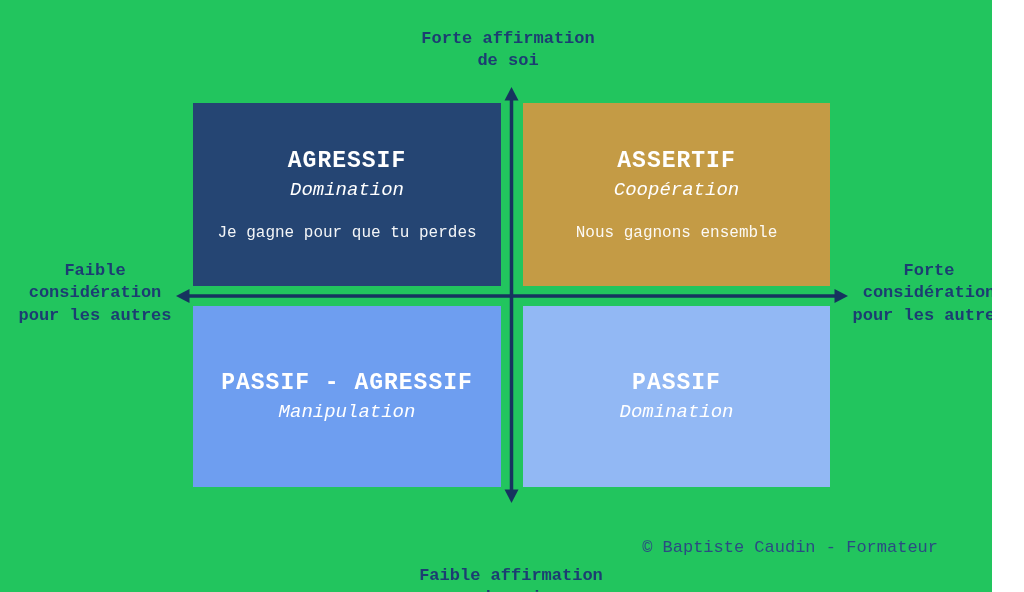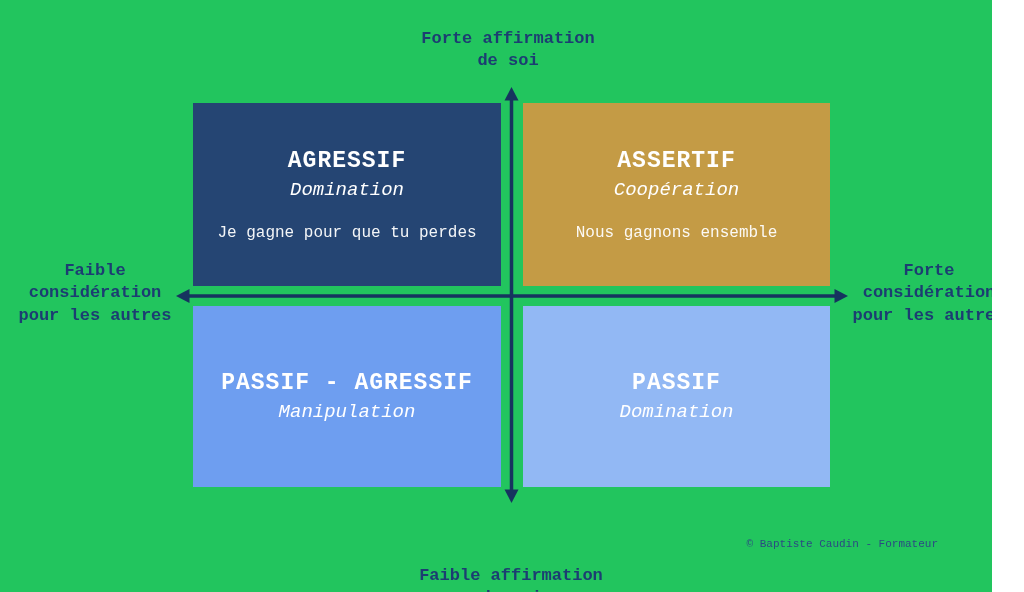--- a/index.html
+++ b/index.html
@@ -62,21 +62,21 @@
     left: 0;
     top: 0;
     width: 1024px;
     height: 592px;
     pointer-events: none;
   }
   .copyright {
     position: absolute;
     top: 538px;
     right: 54px;
-    font-size: 11px;
+    font-size: 17px;
     text-align: right;
   }
 </style>
 </head>
 <body>
 
 <div class="canvas">
 
   <div class="axis-label axis-top" style="color: rgb(28, 61, 114);">Forte affirmation
 de soi</div>

